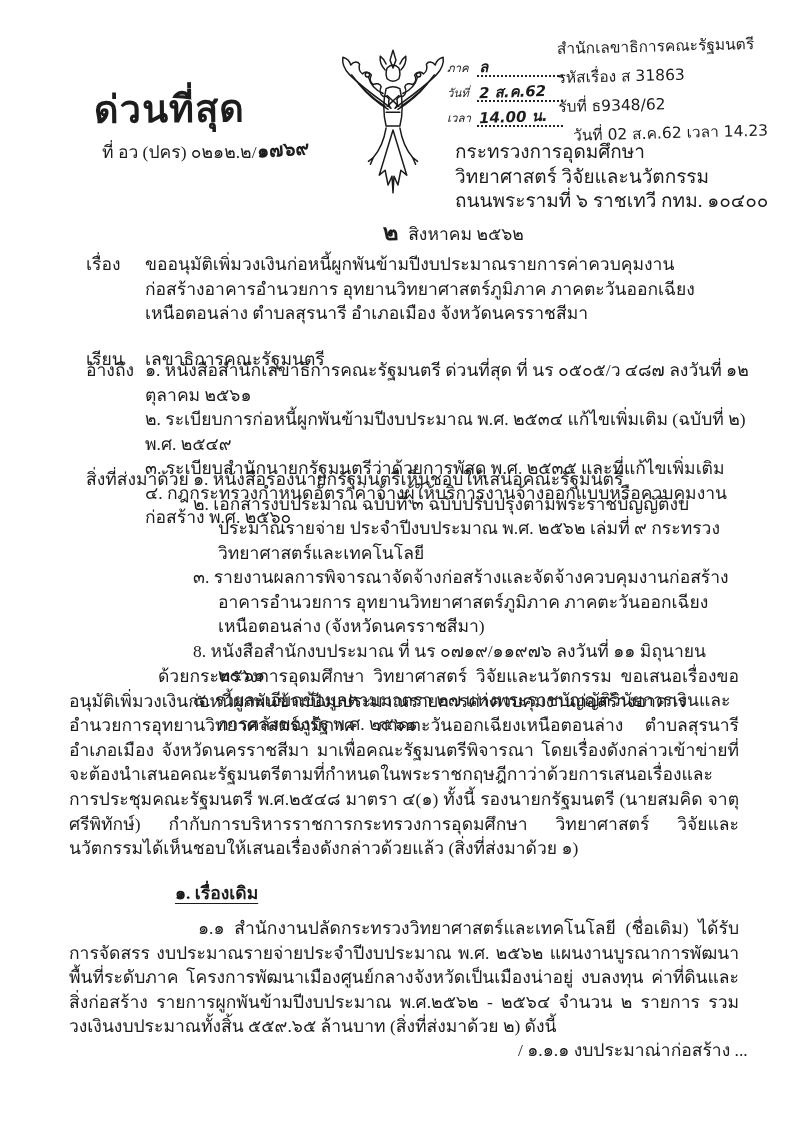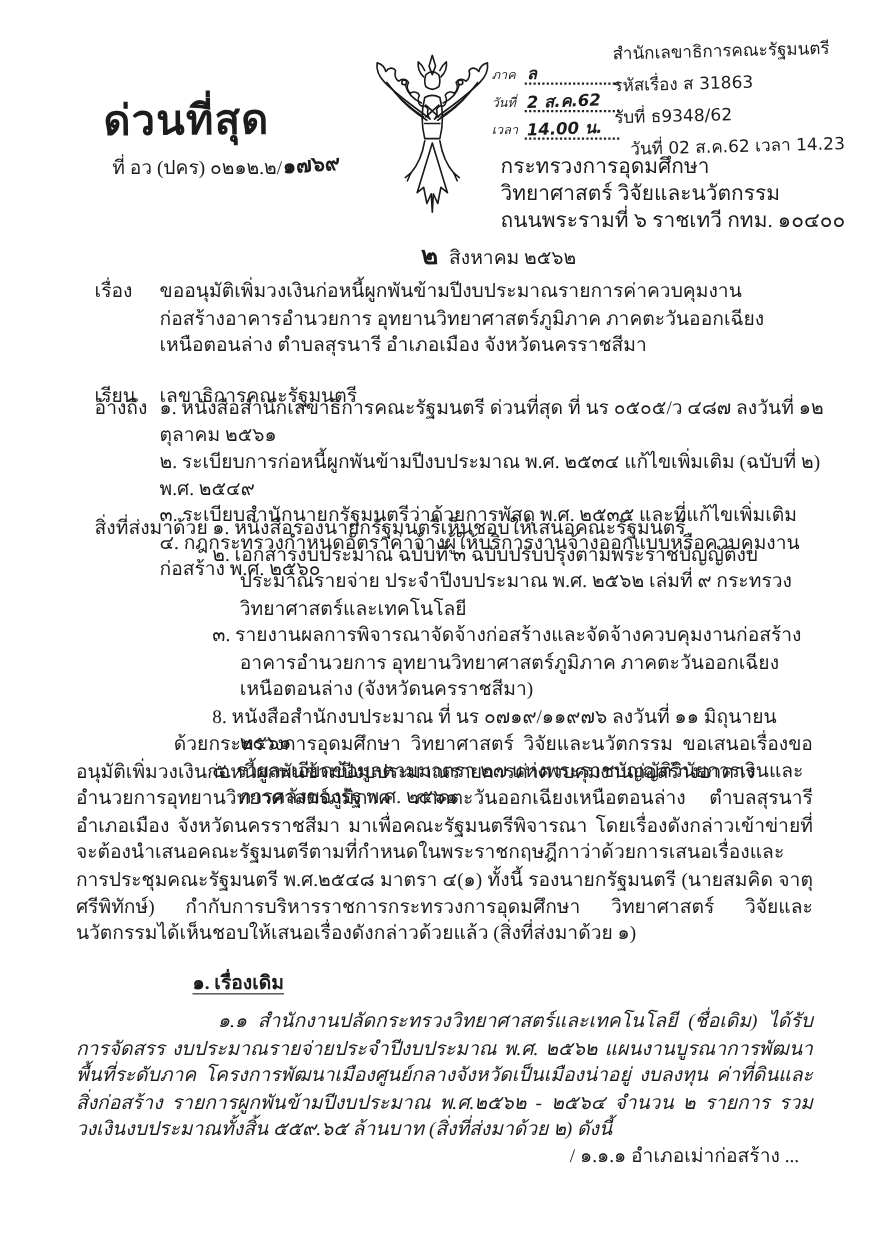--- a/index.html
+++ b/index.html
@@ -49,21 +49,21 @@
   ul.plain{list-style:none;margin:0;padding:0;}
   .refs .txt{width:612px;}
   .encl .txt{width:552px;}
   .encl li{padding-left:25px;text-indent:-25px;}
   
   .para{position:absolute;left:69px;width:670px;font-size:17.5px;line-height:24.6px;text-align:justify;}
   .para1{top:664px;text-indent:89px;}
   .para2{top:842px;text-indent:89px;}
   .heading1{position:absolute;left:175px;top:879px;font-size:17.5px;font-weight:bold;
     text-decoration:underline;text-underline-offset:4px;}
-  .para3{top:916px;text-indent:129px;font-style:italic;}
+  .para3{top:916px;text-indent:129px;}
   .footer-cont{position:absolute;left:518px;top:1036px;font-size:17.5px;}
 </style>
 </head>
 <body>
 
 <div class="page">
 
   <div class="urgency">ด่วนที่สุด</div>
 
   <div class="doc-no">
@@ -162,15 +162,15 @@
       <li>๓. รายงานผลการพิจารณาจัดจ้างก่อสร้างและจัดจ้างควบคุมงานก่อสร้างอาคารอำนวยการ อุทยานวิทยาศาสตร์ภูมิภาค ภาคตะวันออกเฉียงเหนือตอนล่าง (จังหวัดนครราชสีมา)</li>
       <li>8. หนังสือสำนักงบประมาณ ที่ นร ๐๗๑๙/๑๑๙๗๖ ลงวันที่ ๑๑ มิถุนายน ๒๕๖๑</li>
       <li>๕. รายละเอียดข้อมูลตามมาตรา ๒๗ แห่งพระราชบัญญัติวินัยการเงินและการคลังของรัฐ พ.ศ. ๒๕๖๑</li>
     </ul>
   </div>
 
   <div class="para para1">ด้วยกระทรวงการอุดมศึกษา วิทยาศาสตร์ วิจัยและนวัตกรรม ขอเสนอเรื่องขออนุมัติเพิ่มวงเงินก่อหนี้ผูกพันข้ามปีงบประมาณรายการค่าควบคุมงานก่อสร้างอาคารอำนวยการอุทยานวิทยาศาสตร์ภูมิภาค ภาคตะวันออกเฉียงเหนือตอนล่าง ตำบลสุรนารี อำเภอเมือง จังหวัดนครราชสีมา มาเพื่อคณะรัฐมนตรีพิจารณา โดยเรื่องดังกล่าวเข้าข่ายที่จะต้องนำเสนอคณะรัฐมนตรีตามที่กำหนดในพระราชกฤษฎีกาว่าด้วยการเสนอเรื่องและการประชุมคณะรัฐมนตรี พ.ศ.๒๕๔๘ มาตรา ๔(๑) ทั้งนี้ รองนายกรัฐมนตรี (นายสมคิด จาตุศรีพิทักษ์) กำกับการบริหารราชการกระทรวงการอุดมศึกษา วิทยาศาสตร์ วิจัยและนวัตกรรมได้เห็นชอบให้เสนอเรื่องดังกล่าวด้วยแล้ว (สิ่งที่ส่งมาด้วย ๑)</div>
   <div class="heading1">๑. เรื่องเดิม</div>
   <div class="para para3">๑.๑  สำนักงานปลัดกระทรวงวิทยาศาสตร์และเทคโนโลยี (ชื่อเดิม) ได้รับการจัดสรร งบประมาณรายจ่ายประจำปีงบประมาณ พ.ศ. ๒๕๖๒ แผนงานบูรณาการพัฒนาพื้นที่ระดับภาค โครงการพัฒนาเมืองศูนย์กลางจังหวัดเป็นเมืองน่าอยู่ งบลงทุน ค่าที่ดินและสิ่งก่อสร้าง รายการผูกพันข้ามปีงบประมาณ พ.ศ.๒๕๖๒ - ๒๕๖๔ จำนวน ๒ รายการ รวมวงเงินงบประมาณทั้งสิ้น ๕๕๙.๖๕ ล้านบาท (สิ่งที่ส่งมาด้วย ๒) ดังนี้</div>
 
-  <div class="footer-cont">/ ๑.๑.๑ อำเภอเม่าก่อสร้าง ...</div>
+  <div class="footer-cont">/ ๑.๑.๑ งบประมาณ่าก่อสร้าง ...</div>
 
 </div>
 
 </body></html>

